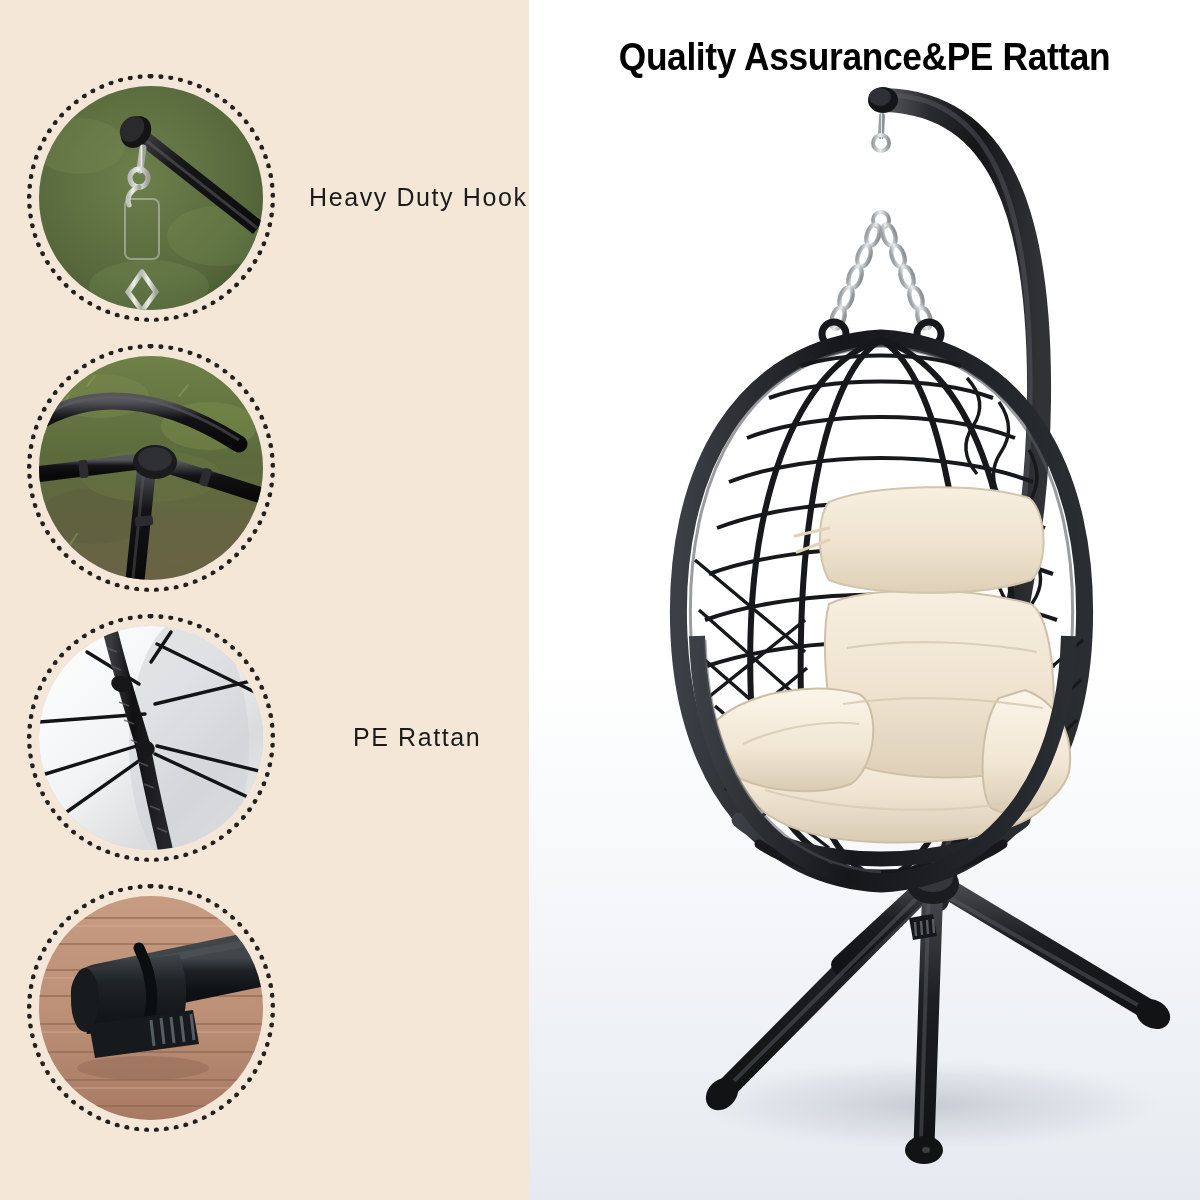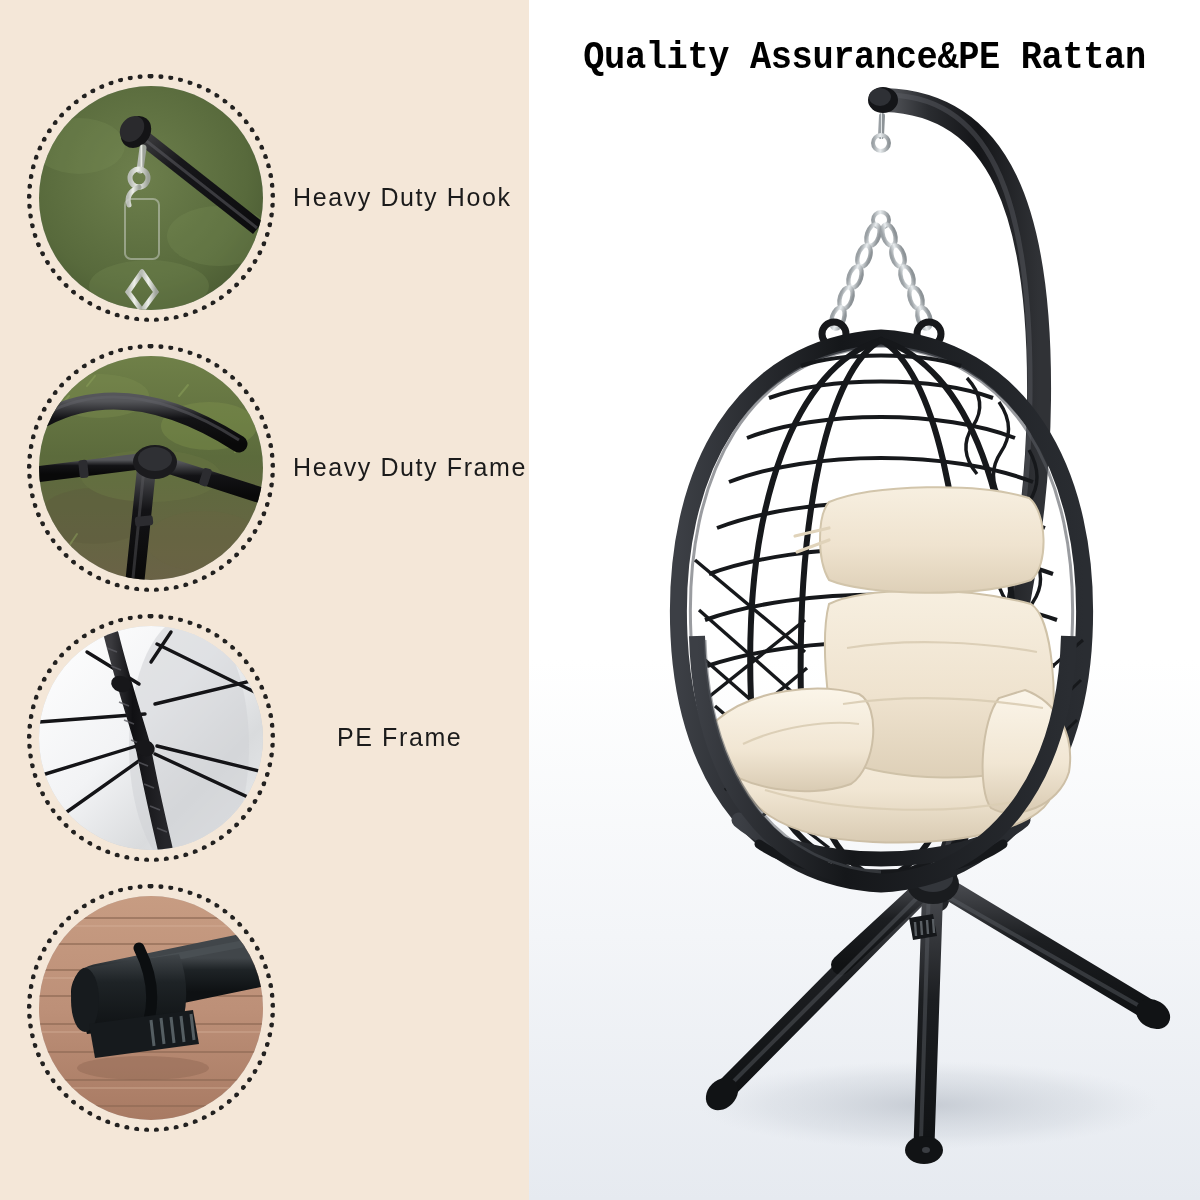--- a/index.html
+++ b/index.html
@@ -19,21 +19,21 @@
   .left-panel {
     position:relative;
     width:529px; height:1200px;
     background:#f4e7d8;
     flex:0 0 529px;
   }
 
   .feature-row {
     position:absolute;
     left:0; width:529px; height:270px;
-    display:flex; align-items:center;
+    display:flex; align-items:center;gap:16px;
   }
   .feature-row.r1 { top:63px; }
   .feature-row.r2 { top:333px; }
   .feature-row.r3 { top:603px; }
   .feature-row.r4 { top:873px; }
 
   
   .circle-wrap {
     position:relative;
     width:248px; height:248px;
@@ -67,21 +67,20 @@
   }
   .feature-label.indent { margin-left:62px; }
 
   
   .right-panel {
     position:relative;
     width:671px; height:1200px;
     flex:0 0 671px;
     background:linear-gradient(180deg,#ffffff 0%,#ffffff 55%,#fafbfd 72%,#eef1f6 88%,#e8ecf2 100%);
     overflow:hidden;
-    font-family:Liberation Mono, monospace;
   }
   .hero-title {
     position:absolute;
     top:36px; left:0; width:671px;
     text-align:center;
     font-size:38px;
     font-weight:bold;
     color:#000000;
     letter-spacing:-0.4px;
     transform:scaleX(.93);
@@ -214,21 +213,20 @@
             <ellipse cx="116" cy="106" rx="22" ry="17" fill="#1b1b1e"></ellipse>
             <ellipse cx="116" cy="103" rx="17" ry="12" fill="#2f3034"></ellipse>
 
             <rect x="40" y="104" width="9" height="18" rx="3" fill="#2c2c30" transform="rotate(-6 44 113)"></rect>
             <rect x="162" y="112" width="9" height="18" rx="3" fill="#2c2c30" transform="rotate(18 166 121)"></rect>
             <rect x="96" y="160" width="18" height="10" rx="3" fill="#2c2c30" transform="rotate(-6 105 165)"></rect>
           </svg>
         </div>
         <div class="dotted-ring"></div>
       </div>
-      <div class="feature-label">Heavy Duty Frame</div>
     </div>
 
     <div class="feature-row r3">
       <div class="circle-wrap">
         <div class="photo-circle">
           <svg viewBox="0 0 224 224" xmlns="http://www.w3.org/2000/svg" aria-hidden="true">
             <defs>
               <linearGradient id="g3" x1="0" y1="0" x2="1" y2="1">
                 <stop offset="0%" stop-color="#ffffff"></stop>
                 <stop offset="45%" stop-color="#f2f3f5"></stop>
@@ -269,21 +267,21 @@
                 <path d="M111 180 l10 4"></path>
               <path d="M118 202 l10 4"></path>
             </g>
 
             <ellipse cx="82" cy="58" rx="10" ry="8" transform="rotate(20 82 58)" fill="#17171a"></ellipse>
             <ellipse cx="106" cy="122" rx="10" ry="8" transform="rotate(20 106 122)" fill="#17171a"></ellipse>
           </svg>
         </div>
         <div class="dotted-ring"></div>
       </div>
-      <div class="feature-label indent">PE Frame</div>
+      <div class="feature-label indent">PE Rattan</div>
     </div>
 
     <div class="feature-row r4">
       <div class="circle-wrap">
         <div class="photo-circle">
           <svg viewBox="0 0 224 224" xmlns="http://www.w3.org/2000/svg" aria-hidden="true">
             <defs>
               <linearGradient id="g4" x1="0" y1="0" x2="0" y2="1">
                 <stop offset="0%" stop-color="#c79c82"></stop>
                 <stop offset="50%" stop-color="#bd9078"></stop>

